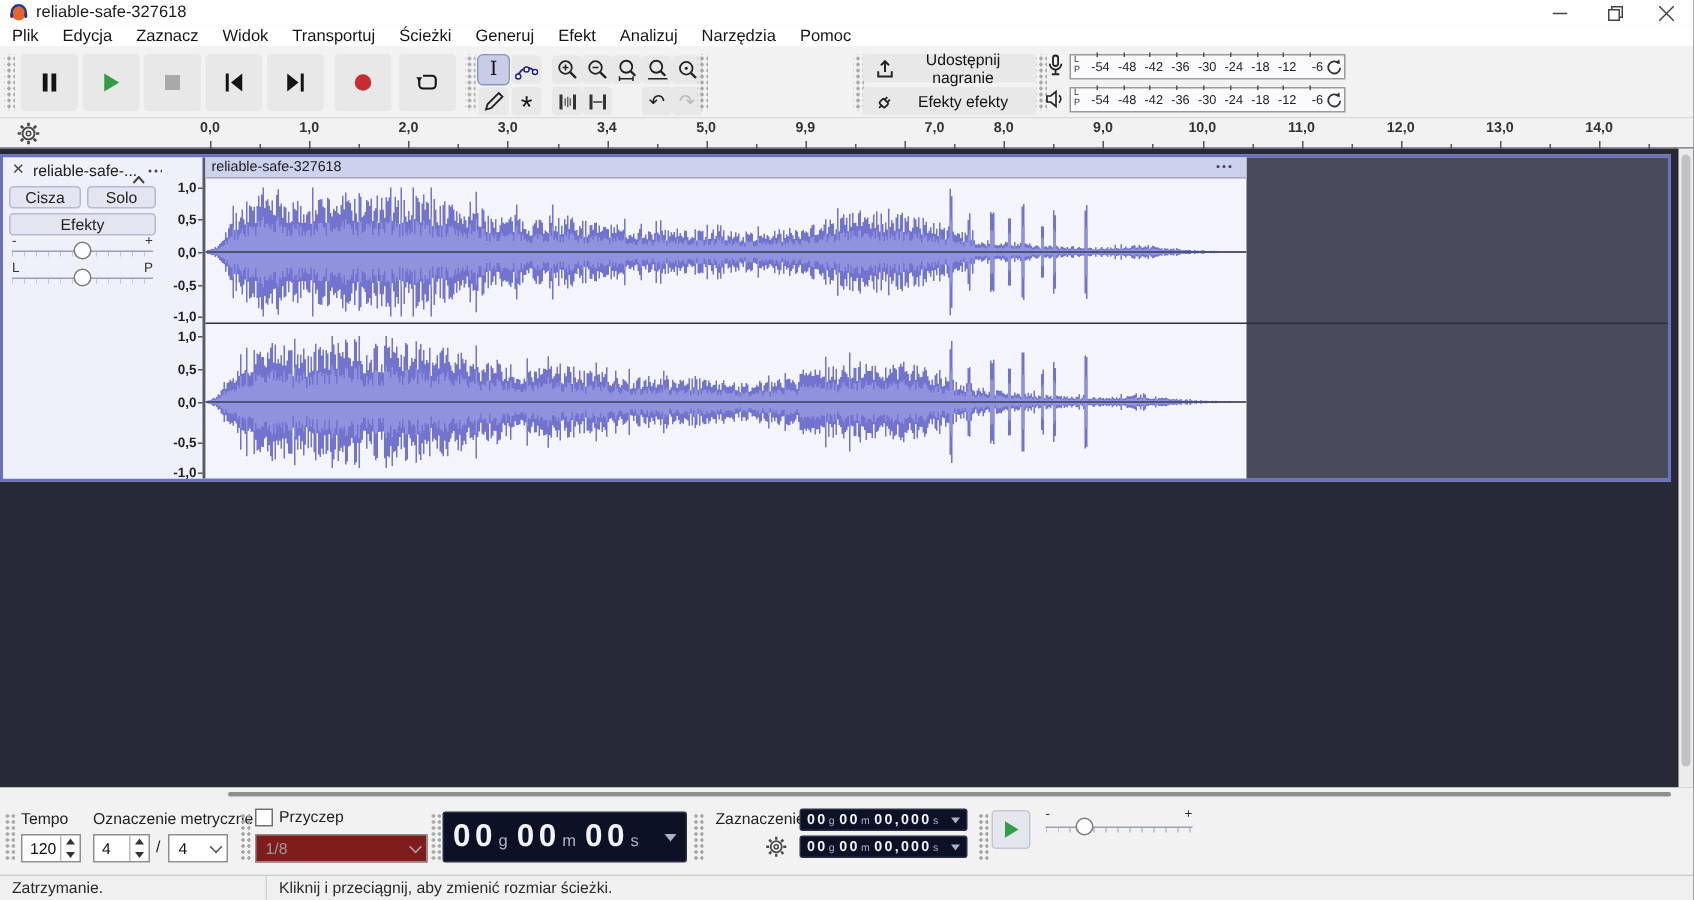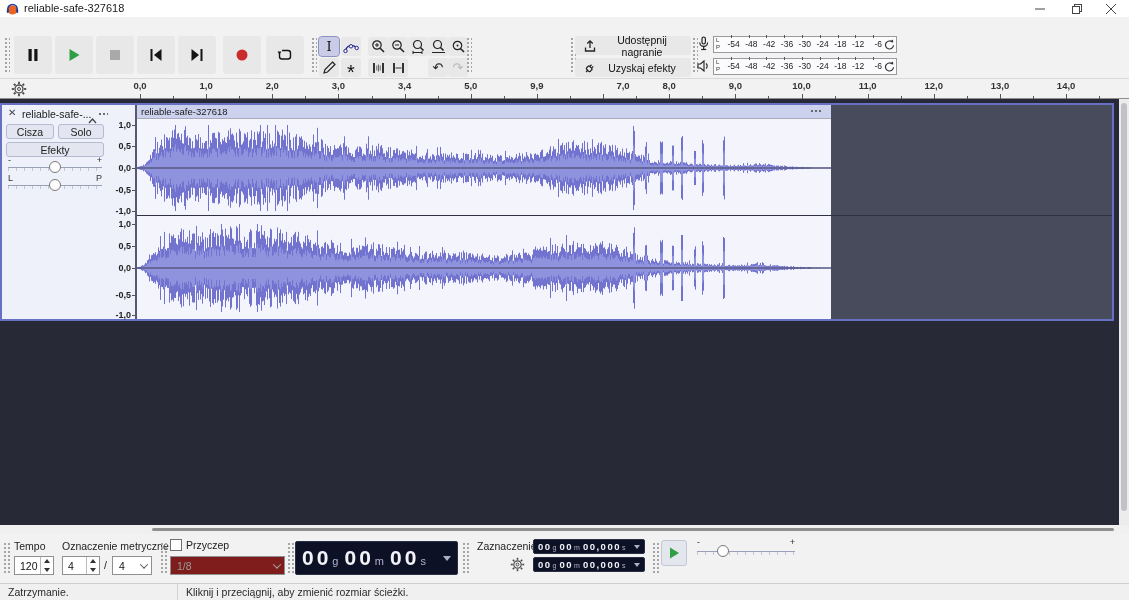--- a/index.html
+++ b/index.html
@@ -152,20 +152,33 @@
           <rect x="0.5" y="2.5" width="7" height="7" fill="#fff" stroke="#444"></rect>
         </svg>
     </span>
     <span class="win-btn" style="left:1096px">
       <svg width="10" height="10">
           <path d="M0 0 L10 10 M10 0 L0 10" stroke="#444" stroke-width="1"></path>
         </svg>
     </span>
   </div>
 
+  <div class="menubar">
+    <span class="menu-item">Plik</span>
+    <span class="menu-item">Edycja</span>
+    <span class="menu-item">Zaznacz</span>
+    <span class="menu-item">Widok</span>
+    <span class="menu-item">Transportuj</span>
+    <span class="menu-item">Ścieżki</span>
+    <span class="menu-item">Generuj</span>
+    <span class="menu-item">Efekt</span>
+    <span class="menu-item">Analizuj</span>
+    <span class="menu-item">Narzędzia</span>
+    <span class="menu-item">Pomoc</span>
+  </div>
 
   <div class="toolbar">
     <div class="grip" style="left:3px"></div>
 
     <div class="tbtn tbtn-lg" style="left:14px">
       <svg width="16" height="16">
           <rect x="3.5" y="2" width="3.2" height="12" fill="#141414"></rect>
           <rect x="9.3" y="2" width="3.2" height="12" fill="#141414"></rect>
         </svg>
     </div>
@@ -300,21 +313,21 @@
     </div>
     <div class="share-btn" style="top:27px">
       <svg width="14" height="14">
           <g transform="rotate(45 7 7)">
             <rect x="4.5" y="6" width="5" height="4.2" rx="1" fill="none" stroke="#222" stroke-width="1.2"></rect>
             <line x1="5.8" y1="6" x2="5.8" y2="3.6" stroke="#222" stroke-width="1.2"></line>
             <line x1="8.2" y1="6" x2="8.2" y2="3.6" stroke="#222" stroke-width="1.2"></line>
             <line x1="7" y1="10.2" x2="7" y2="12.6" stroke="#222" stroke-width="1.2"></line>
           </g>
         </svg>
-      <span class="lab">Uzyskaj efekty</span>
+      <span class="lab">Efekty efekty</span>
     </div>
 
     <div class="grip" style="left:691px;"></div>
 
     <div class="meter-row" style="top:4px">
       <svg width="13" height="16">
           <rect x="5" y="1" width="3.4" height="7" rx="1.7" fill="none" stroke="#222" stroke-width="1.2"></rect>
           <path d="M2.8 6.5 a3.9 3.9 0 0 0 7.8 0" fill="none" stroke="#222" stroke-width="1.2"></path>
           <line x1="6.7" y1="10.5" x2="6.7" y2="13" stroke="#222" stroke-width="1.2"></line>
           <line x1="4.2" y1="13.5" x2="9.2" y2="13.5" stroke="#222" stroke-width="1.2"></line>

